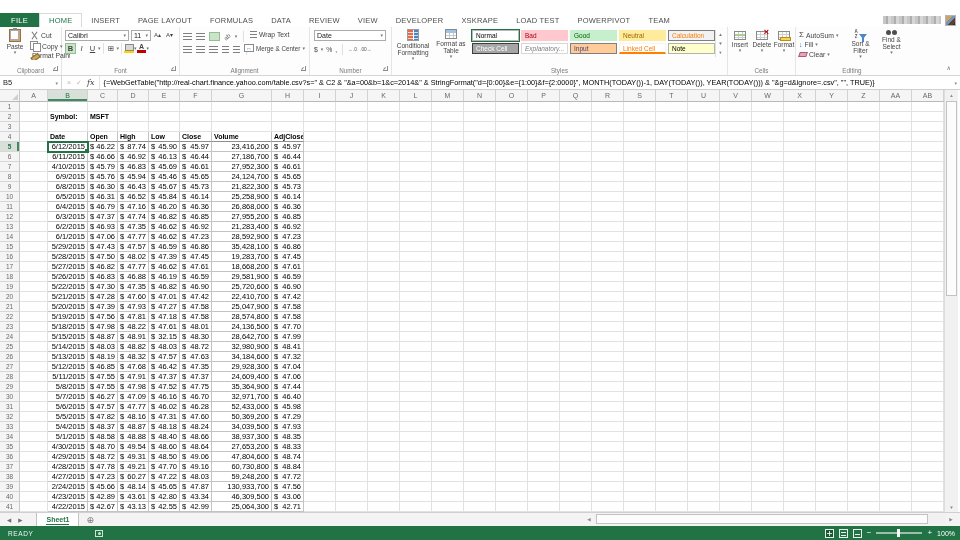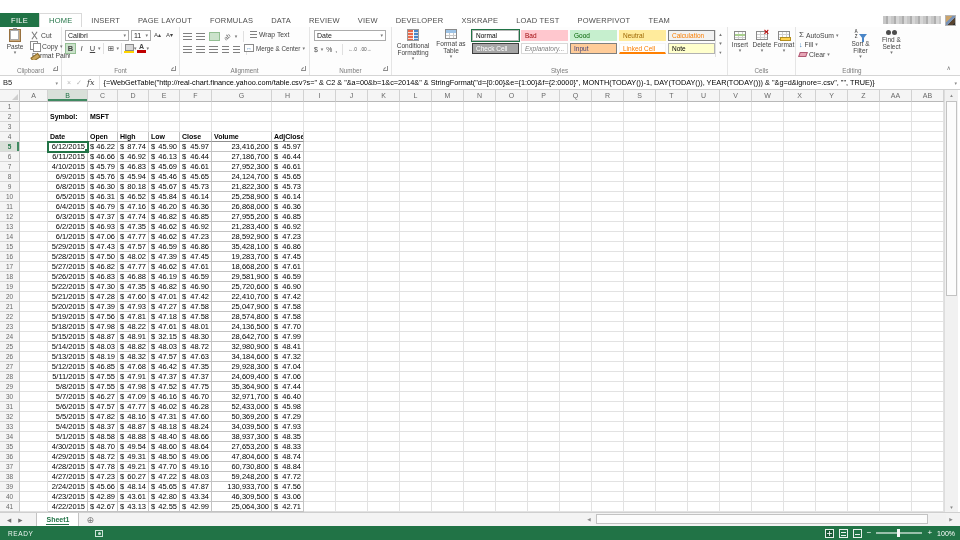--- a/index.html
+++ b/index.html
@@ -753,21 +753,21 @@
         <div class="grow">
           <div class="rh">9</div>
           <div class="cell" style="width: 28px;"></div>
           <div class="cell tbl num" style="width: 40px;">6/8/2015</div>
           <div class="cell tbl money" style="width: 30px;">
             <span class="cur">$</span>
             <span class="val">46.30</span>
           </div>
           <div class="cell tbl money" style="width: 31px;">
             <span class="cur">$</span>
-            <span class="val">80.18</span>
+            <span class="val">46.43</span>
           </div>
           <div class="cell tbl money" style="width: 31px;">
             <span class="cur">$</span>
             <span class="val">45.67</span>
           </div>
           <div class="cell tbl money" style="width: 32px;">
             <span class="cur">$</span>
             <span class="val">45.73</span>
           </div>
           <div class="cell tbl num" style="width: 60px;">21,822,300</div>

